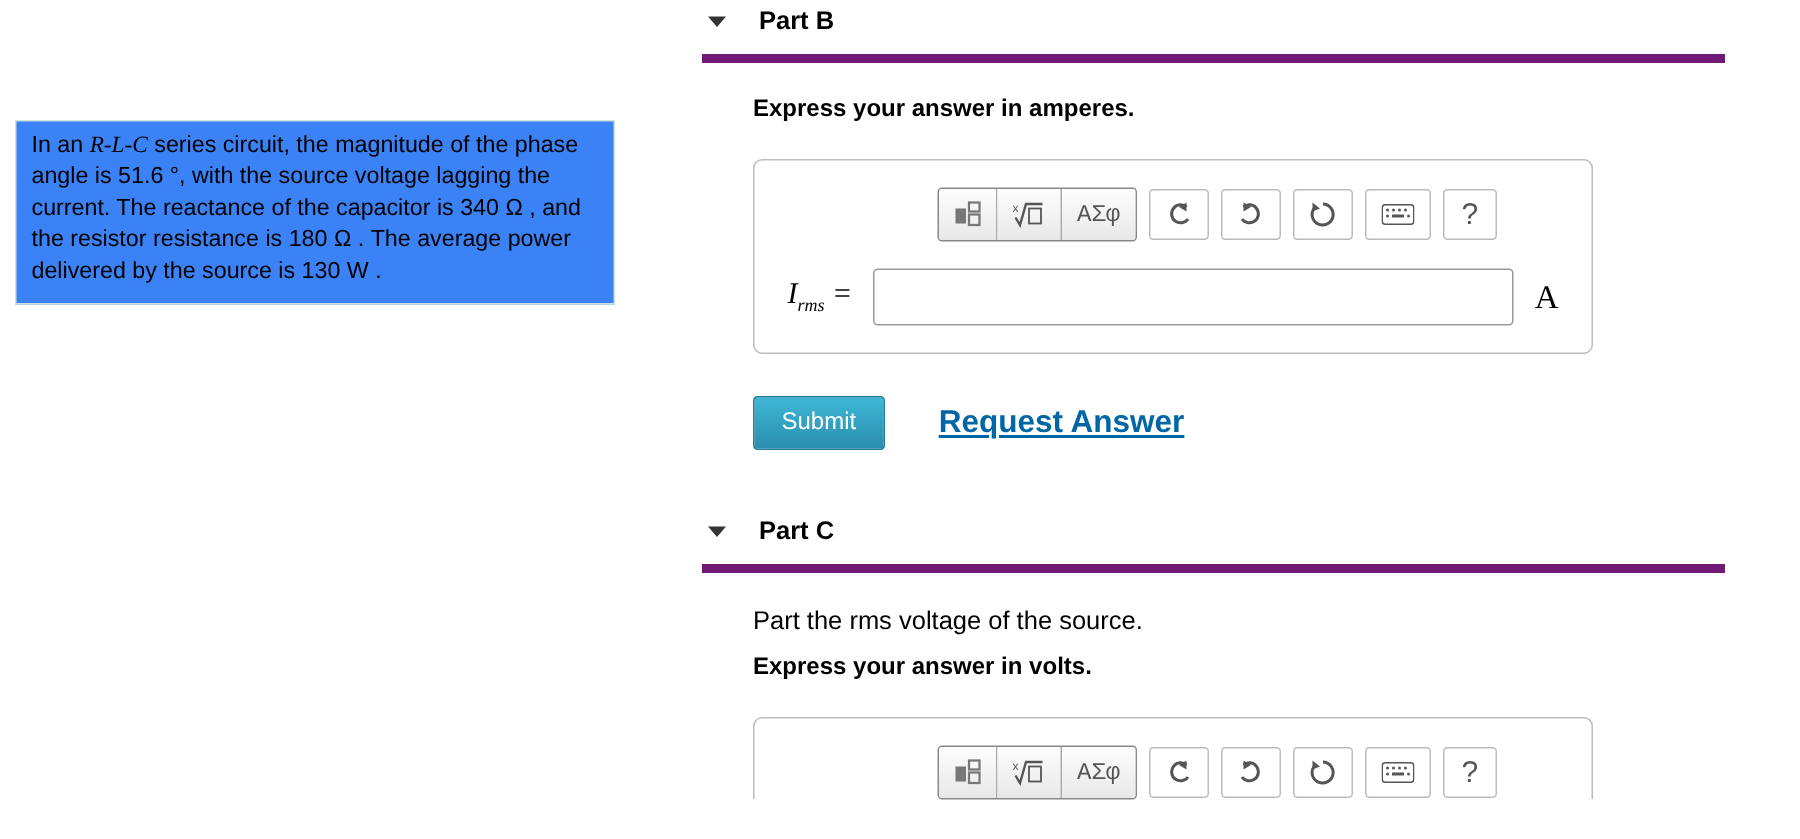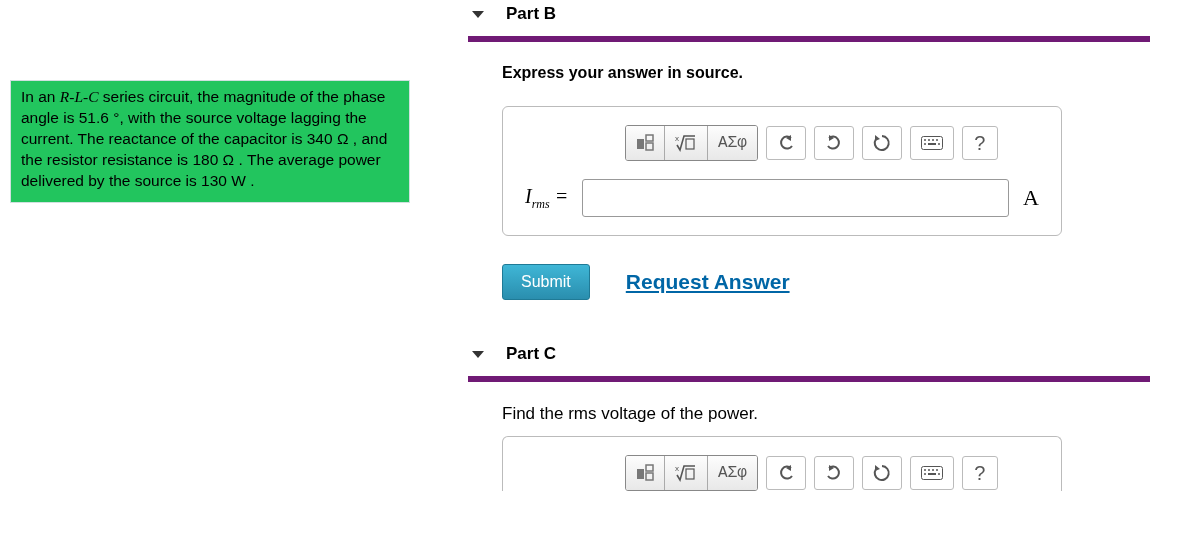--- a/index.html
+++ b/index.html
@@ -15,21 +15,21 @@
   .layout {
     display: flex;
     align-items: flex-start;
   }
   .left-col {
     width: 420px;
     flex-shrink: 0;
     padding: 80px 10px 0 10px;
   }
   .problem-box {
-    background: #22c55e;
+    background: #3b82f6;
     border: 1px solid #d0e0df;
     padding: 6px 10px 10px 10px;
     font-size: 15.5px;
     line-height: 1.35;
   }
   .right-col {
     flex: 1;
     padding: 0 50px 0 48px;
   }
   .part-header {
@@ -163,21 +163,21 @@
   </div>
 
   <div class="right-col">
 
     <div class="part-header">
       <span class="caret"></span>
       <span class="part-title">Part B</span>
     </div>
 
     <div class="part-body">
-      <div class="prompt-instr">Express your answer in source.</div>
+      <div class="prompt-instr">Express your answer in amperes.</div>
 
       <div class="answer-box">
         <div class="toolbar">
           <div class="tb-group">
             <button class="tb-btn">
               <svg width="18" height="18">
                   <rect x="1" y="5" width="7" height="10" fill="#777"></rect>
                   <rect x="10" y="1" width="7" height="6" fill="none" stroke="#777" stroke-width="1.5"></rect>
                   <rect x="10" y="9" width="7" height="7" fill="none" stroke="#777" stroke-width="1.5"></rect>
                 </svg>
@@ -236,21 +236,22 @@
         <a class="req-link">Request Answer</a>
       </div>
     </div>
 
     <div class="part-header">
       <span class="caret"></span>
       <span class="part-title">Part C</span>
     </div>
 
     <div class="part-body">
-      <div class="prompt-text">Find the rms voltage of the power.</div>
+      <div class="prompt-text">Part the rms voltage of the source.</div>
+      <div class="prompt-instr">Express your answer in volts.</div>
 
       <div class="answer-box" style="margin-bottom:0;padding-bottom:0;border-bottom:none;border-bottom-left-radius:0;border-bottom-right-radius:0;">
         <div class="toolbar">
           <div class="tb-group">
             <button class="tb-btn">
               <svg width="18" height="18">
                   <rect x="1" y="5" width="7" height="10" fill="#777"></rect>
                   <rect x="10" y="1" width="7" height="6" fill="none" stroke="#777" stroke-width="1.5"></rect>
                   <rect x="10" y="9" width="7" height="7" fill="none" stroke="#777" stroke-width="1.5"></rect>
                 </svg>

